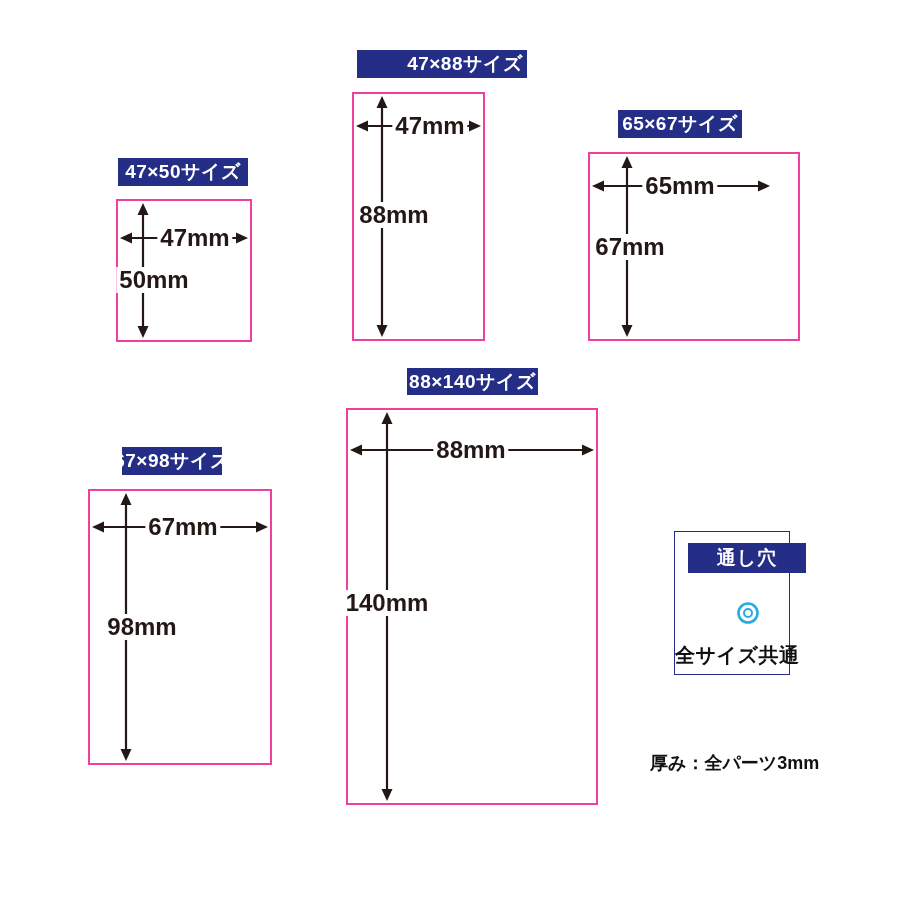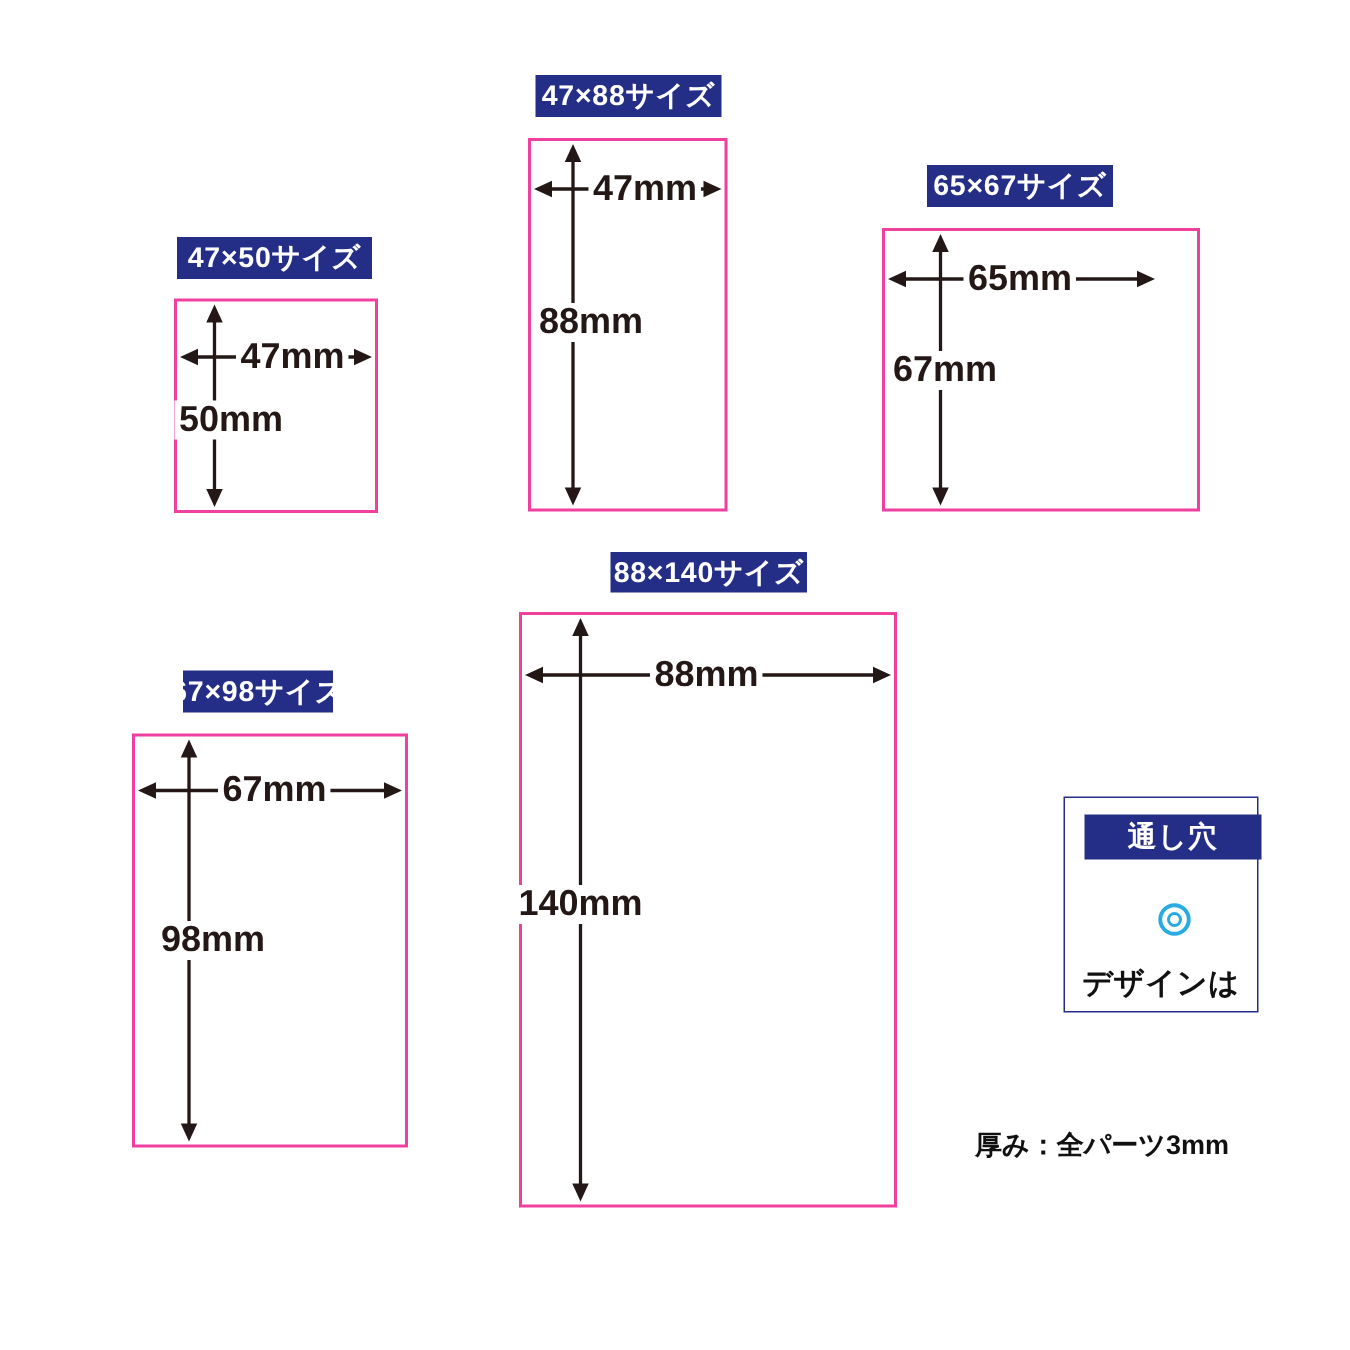--- a/index.html
+++ b/index.html
@@ -28,21 +28,21 @@
   .cutrect{
     position:absolute;border:2px solid var(--pink);background:#ffffff;box-sizing:border-box;
   }
   .cutrect svg{position:absolute;left:0;top:0;display:block;}
   .dim{
     position:absolute;transform:translate(-50%,-50%);
     background:#ffffff;color:var(--arrow);
     font-size:24px;font-weight:bold;line-height:1;padding:1px 3px;white-space:nowrap;
   }
   .hole-box{
-    position:absolute;left:709px;top:531px;width:130px;height:144px;
+    position:absolute;left:674px;top:531px;width:116px;height:144px;
     border:1px solid var(--navy);background:#fff;box-sizing:border-box;
   }
   .hole-badge{
     position:absolute;left:13px;top:11px;width:118px;height:30px;
     background:var(--navy);color:#fff;font-size:19px;font-weight:bold;
     display:flex;align-items:center;justify-content:center;letter-spacing:1px;
   }
   .hole-icon{position:absolute;left:52px;top:60px;}
   .hole-caption{
     position:absolute;left:0;top:110px;width:100%;text-align:center;
@@ -73,21 +73,21 @@
           <polygon points="25,137 19.5,125 30.5,125" fill="#231815"></polygon>
           <polygon points="2,37 14,31.5 14,42.5" fill="#231815"></polygon>
           <polygon points="130,37 118,31.5 118,42.5" fill="#231815"></polygon>
         </svg>
       <div class="dim" style="left:77px;top:37px;">47mm</div>
       <div class="dim" style="left:36px;top:79px;">50mm</div>
     </div>
   </div>
 
   <div class="figure" style="left:352px;top:50px;">
-    <div class="badge" style="left:5px;top:0;width:124px;height:28px;">47×88サイズ</div>
+    <div class="badge" style="left:5px;top:0;width:124px;height:28px;padding-left:46px;">47×88サイズ</div>
     <div class="cutrect" style="left:0;top:42px;width:133px;height:249px;">
       <svg width="100%" height="100%">
           <line x1="28" y1="11" x2="28" y2="234" stroke="#231815" stroke-width="2.2"></line>
           <line x1="11" y1="32" x2="118" y2="32" stroke="#231815" stroke-width="2.2"></line>
           <polygon points="28,2 22.5,14 33.5,14" fill="#231815"></polygon>
           <polygon points="28,243 22.5,231 33.5,231" fill="#231815"></polygon>
           <polygon points="2,32 14,26.5 14,37.5" fill="#231815"></polygon>
           <polygon points="127,32 115,26.5 115,37.5" fill="#231815"></polygon>
         </svg>
       <div class="dim" style="left:76px;top:32px;">47mm</div>
@@ -142,19 +142,19 @@
       <div class="dim" style="left:39px;top:193px;">140mm</div>
     </div>
   </div>
 
   <div class="hole-box">
     <div class="hole-badge">通し穴</div>
     <svg class="hole-icon" width="42" height="42">
       <circle cx="21" cy="21" r="9.5" style="fill:none;stroke:var(--hole-blue);stroke-width:2.6"></circle>
       <circle cx="21" cy="21" r="4" style="fill:none;stroke:var(--hole-blue);stroke-width:2"></circle>
     </svg>
-    <div class="hole-caption">デザインは</div>
+    <div class="hole-caption">全サイズ共通</div>
   </div>
 
   <div class="thickness">厚み：全パーツ3mm</div>
 
 
 </div>
 
 </body></html>

